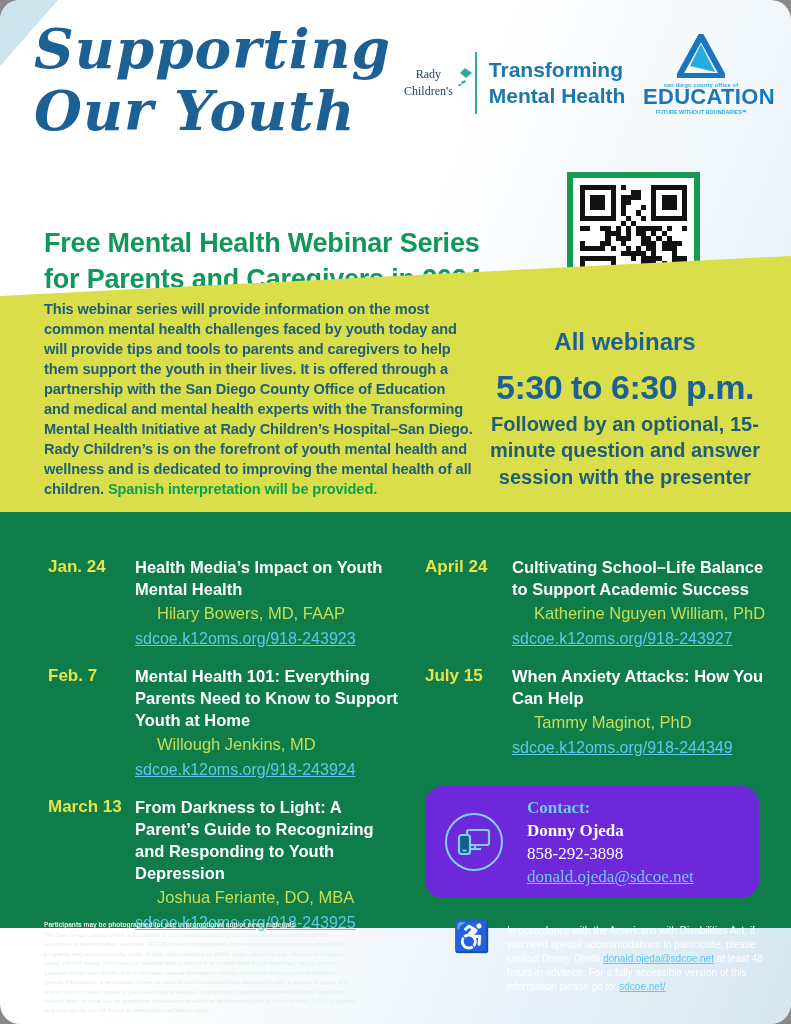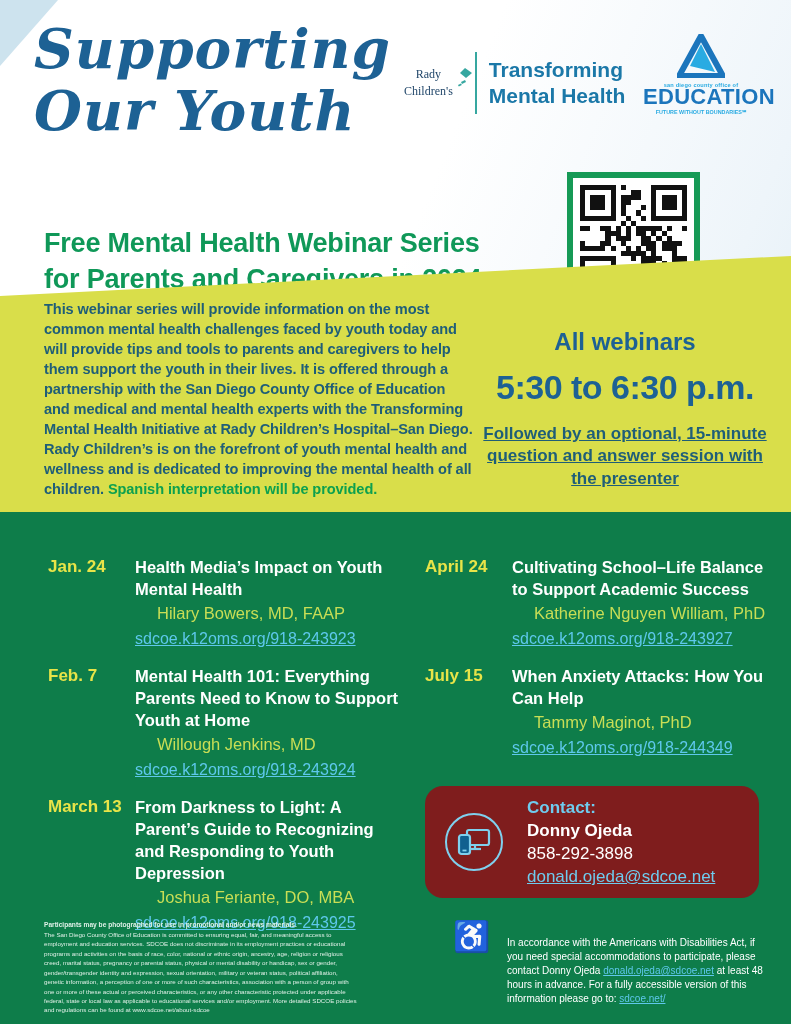--- a/index.html
+++ b/index.html
@@ -1,20 +1,20 @@
 <!DOCTYPE html>
 <html><head>
 <meta charset="utf-8">
 <style>
   * { margin:0; padding:0; box-sizing:border-box; }
   html,body { background:#888; }
   #poster {
     position:relative; width:791px; height:1024px; margin:0 auto;
     background:linear-gradient(112deg,#ffffff 42%,#eef5fa 70%,#d5e7f2 100%);
-    overflow:hidden; font-family:"Liberation Sans",sans-serif;
+    overflow:hidden; font-family:"Liberation Sans",sans-serif;border-radius:20px;
   }
   
   .corner-tri { position:absolute; top:0; left:0; width:0; height:0;
     border-top:66px solid #cde3ee; border-right:58px solid transparent; }
   
   .main-title { position:absolute; left:34px; top:18px;
     font-family:"DejaVu Serif",serif; font-style:italic; font-weight:bold;
     font-size:55px; line-height:62px; color:#1d6194; letter-spacing:1px; }
   
   .rady { position:absolute; left:404px; top:52px; display:flex; align-items:center; }
@@ -36,48 +36,48 @@
     background:#ffffff; border:6px solid #169a56; padding:7px; }
   
   .band { position:absolute; left:0; top:256px; width:791px; height:256px;
     background:#d9de4a; clip-path:polygon(0 40px,100% 0,100% 100%,0 100%); }
   .intro { position:absolute; left:44px; top:300px; width:430px; font-size:14.6px;
     font-weight:bold; color:#1f5e78; line-height:1.37; letter-spacing:-0.1px; }
   .intro .hl { color:#0da04f; }
   .sched { position:absolute; left:478px; top:328px; width:294px; text-align:center; }
   .sched-head { font-size:24px; font-weight:bold; color:#1d6194; }
   .sched-time { font-size:34px; font-weight:bold; color:#1d6194; margin-top:12px; letter-spacing:-0.5px; }
-  .sched-note { font-size:17px; font-weight:bold; color:#1f5e78; margin-top:16px; line-height:1.32;text-decoration:underline; }
-  
-  .green { position:absolute; left:0; top:512px; width:791px; height:512px; background:#0e7d4a;padding-left:13px; }
+  .sched-note { font-size:20px; font-weight:bold; color:#1f5e78; margin-top:4px; line-height:1.32; }
+  
+  .green { position:absolute; left:0; top:512px; width:791px; height:416px; background:#0e7d4a;padding-left:13px; }
   .col { position:absolute; width:352px; }
   .col-left  { left:48px;  top:44px; }
   .col-right { left:425px; top:44px; }
   .entry { display:flex; margin-bottom:14px; }
   .entry .date { width:87px; flex:0 0 87px; font-size:17px; font-weight:bold; color:#e8e448; padding-top:1px; }
   .entry .body { flex:1; }
   .w-title { font-size:16.5px; font-weight:bold; color:#ffffff; line-height:22px; }
   .w-pres  { font-size:16.5px; color:#c9de55; line-height:25px; margin-top:1px;margin-left:22px; }
   .w-link  { font-size:16px; color:#5ec8ec; line-height:25px; text-decoration:underline; cursor:pointer; }
   
   .contact { position:absolute; left:425px; top:274px; width:334px; height:112px;
-    background:#7f1d1d; border-radius:18px; display:flex; align-items:center; padding-left:20px; }
+    background:#6d28d9; border-radius:18px; display:flex; align-items:center; padding-left:20px;font-family:Liberation Serif, serif; }
   .c-icon { width:58px; height:58px; border:2.5px solid #7fd0ee; border-radius:50%;
     display:flex; align-items:center; justify-content:center; flex:0 0 58px; }
   .c-text { margin-left:24px; font-size:17px; line-height:23px; }
   .c-label { color:#6fcbee; font-weight:bold; }
   .c-name  { color:#ffffff; font-weight:bold; }
   .c-phone { color:#ffffff; }
   .c-email { color:#6fcbee; text-decoration:underline; cursor:pointer; }
   
   .fineprint { position:absolute; left:44px; top:409px; width:314px; color:#dff0e7; }
   .fp-bold { font-size:6.6px; font-weight:bold; margin-bottom:2px; }
   .fp-body { font-size:6.2px; line-height:1.52; }
   .ada-icon { position:absolute; left:453px; top:410px; font-size:30px; color:#e8f2ec; line-height:1; }
-  .ada { position:absolute; left:507px; top:424px; width:266px; font-size:10px;
+  .ada { position:absolute; left:507px; top:412px; width:266px; font-size:10px;
     line-height:1.4; color:#ffffff; }
   .ada a, .ada .lnk { color:#5ec8ec; text-decoration:underline; cursor:pointer; }
 </style>
 </head>
 <body>
 
 <div id="poster">
 
   <div class="corner-tri"></div>
 

